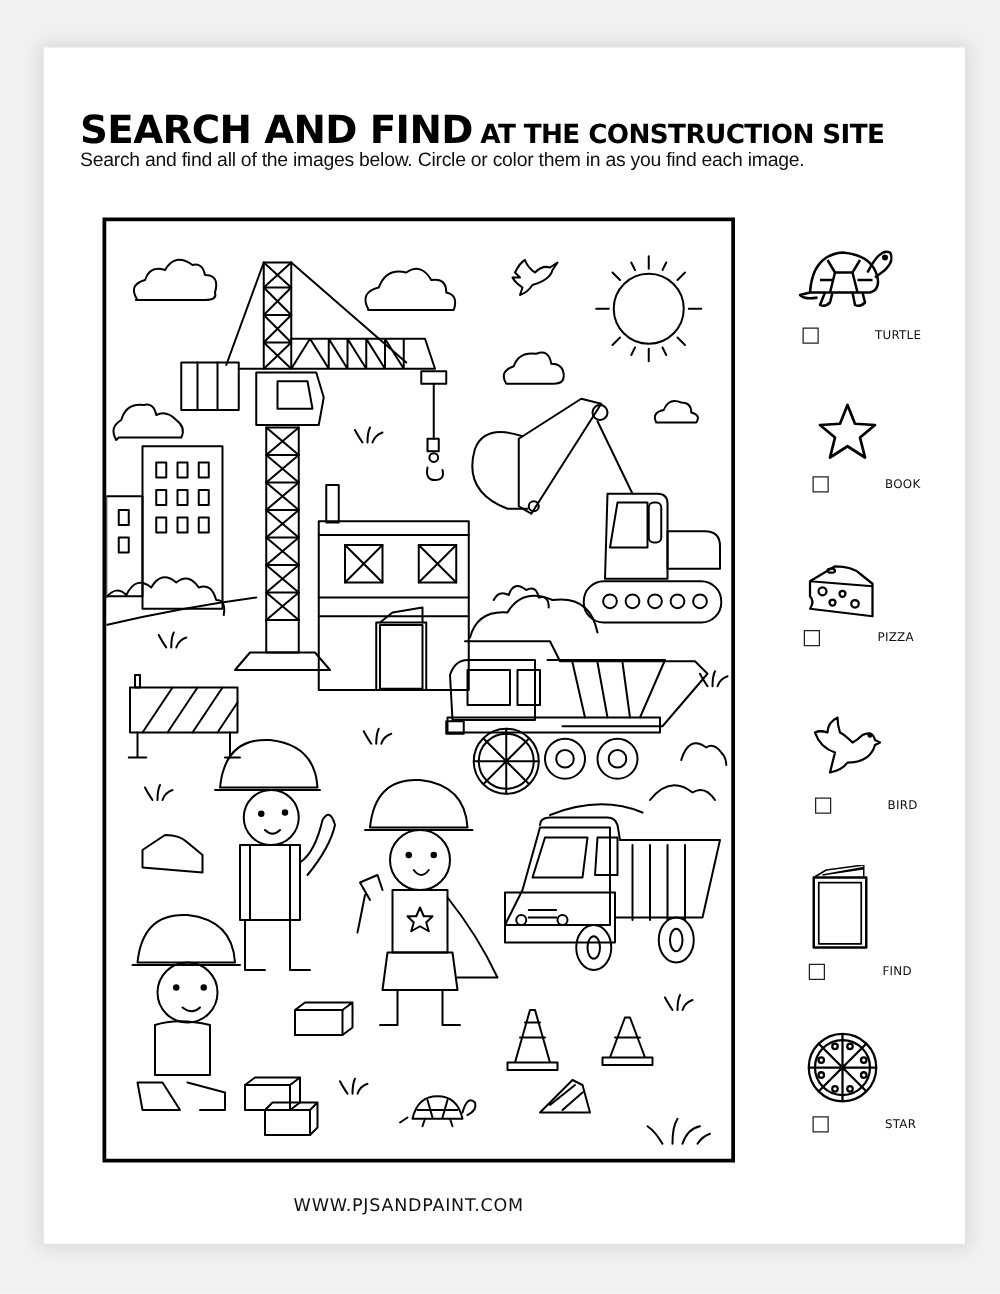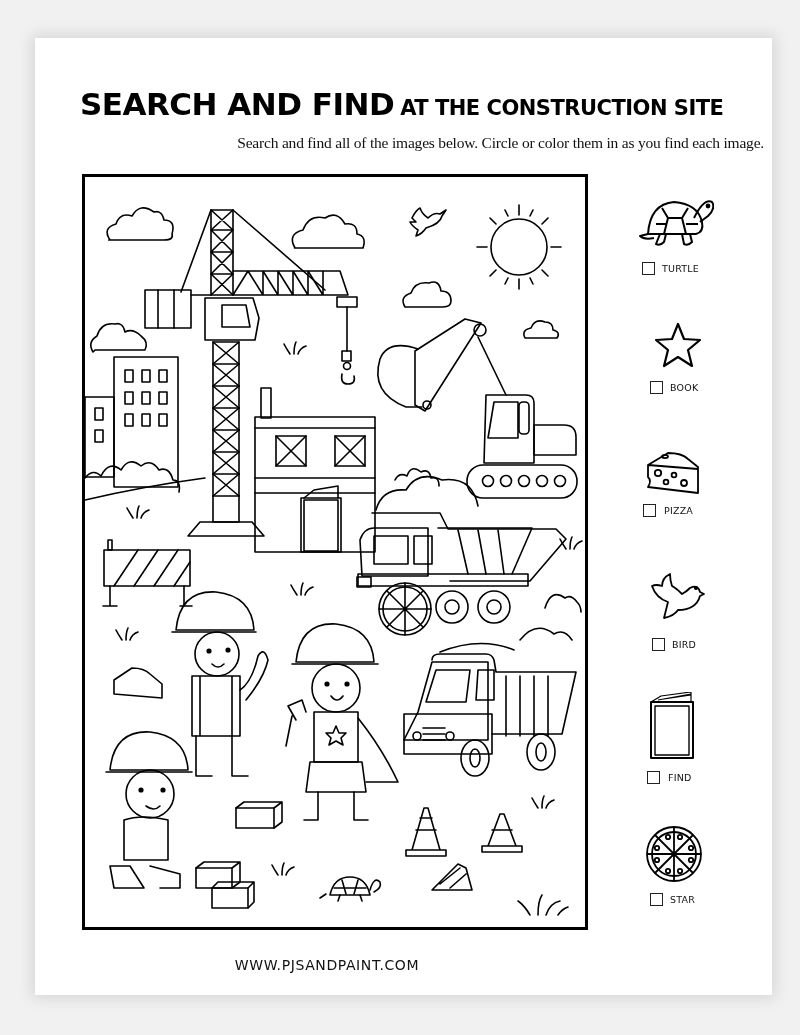--- a/index.html
+++ b/index.html
@@ -12,42 +12,42 @@
     position:absolute; left:35px; top:38px; width:737px; height:957px;
     background:#ffffff;
     box-shadow: 0 0 14px 4px rgba(0,0,0,0.10);
   }
   .title {
     position:absolute; left:64px; top:86px; width:700px;
     white-space:nowrap; color:#000;
     font-family:"DejaVu Sans", sans-serif; font-weight:bold;
     letter-spacing:-0.5px;
   }
-  .title .big { font-size:31px;margin-left:16px; }
+  .title .big { font-size:31px; }
   .title .small { font-size:21px; margin-left:6px; }
   .subtitle {
-    position:absolute; left:64px; top:134px; width:700px;
-    font-family:Liberation Serif, serif; font-size:15.5px; color:#111;
-    white-space:nowrap; letter-spacing:-0.2px;text-align:right;
+    position:absolute; left:64px; top:120px; width:700px;
+    font-family:Liberation Sans, sans-serif; font-size:15.5px; color:#111;
+    white-space:nowrap; letter-spacing:-0.2px;
   }
   .scene {
     position:absolute; left:82px; top:174px; width:506px; height:756px;
     box-sizing:border-box; border:3px solid #000; background:#fff;
     overflow:hidden;
   }
   .scene svg { position:absolute; left:0; top:0; }
   .check-item { position:absolute; }
   .check-item .icon { position:absolute; }
   .check-item .box {
     position:absolute; width:13px; height:13px; box-sizing:border-box;
     border:1.5px solid #222; background:#fff;
   }
   .check-item .label {
     position:absolute; font-family:"DejaVu Sans", sans-serif; font-size:9.5px;
-    color:#111; white-space:nowrap; letter-spacing:0.2px;
+    color:#111; white-space:nowrap; letter-spacing:0.2px;margin-left:38px;
   }
   .footer {
     position:absolute; left:0; width:654px; top:957px; text-align:center;
     font-family:"DejaVu Sans", sans-serif; font-size:14px; color:#111;
     letter-spacing:0.6px;
   }
 </style>
 </head>
 <body>
 

